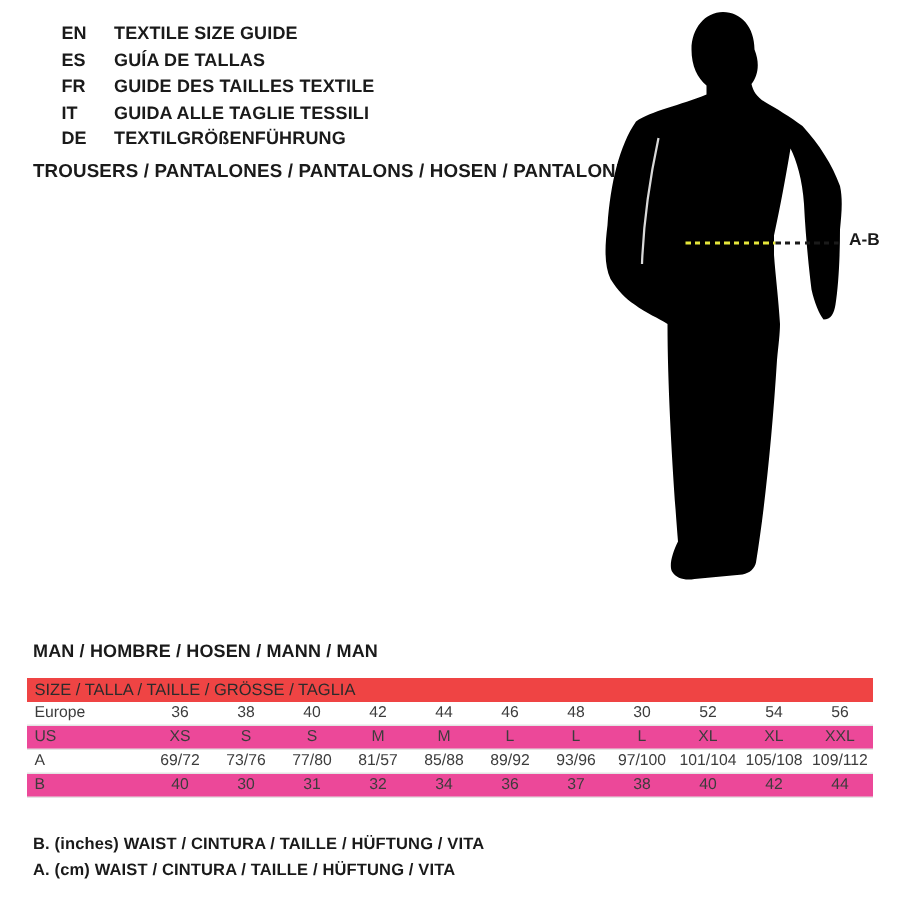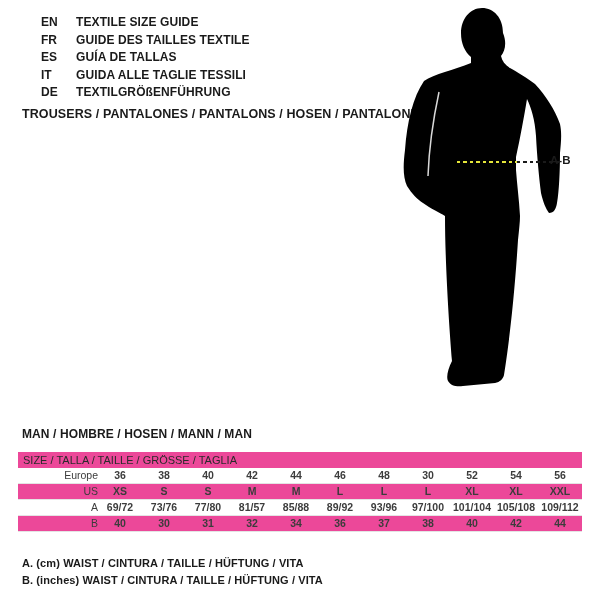--- a/index.html
+++ b/index.html
@@ -30,67 +30,67 @@
   .dash { position: absolute; top: 161px; height: 2px; }
   .dash-yellow {
     left: 57px; width: 60px;
     background: repeating-linear-gradient(90deg, var(--dash-yellow) 0 3.5px, transparent 3.5px 6.5px);
   }
   .dash-black {
     left: 117px; width: 42px;
     background: repeating-linear-gradient(90deg, #1a1a1a 0 3.5px, transparent 3.5px 6.5px);
   }
   .measure-label {
-    position: absolute; left: 150px; top: 154px;
+    position: absolute; left: 166px; top: 154px;
     font-size: 11.5px; font-weight: 600; color: #1a1a1a;
   }
 
   .section-title {
     position: absolute; left: 22px; top: 427px;
     font-size: 12px; font-weight: 700; letter-spacing: 0.1px;
   }
 
   
   .size-table { position: absolute; left: 18px; top: 452px; width: 564px; }
   .table-header {
     height: 16px; line-height: 16px; padding-left: 5px;
-    background: #ec4899; font-size: 11px; color: #2b2b2b;
+    background: #ef4444; font-size: 11px; color: #2b2b2b;
     box-sizing: border-box;
   }
   .table-row {
     display: grid; grid-template-columns: 80px repeat(11, 1fr);
     height: 16px; line-height: 15px; box-sizing: border-box;
     border-bottom: 1px solid #e4e4e4;
     font-size: 10.5px; color: #3c3c3c;
   }
   .table-row.alt { background: #ec4899; }
-  .row-label { padding-left: 5px; text-align: right; }
-  .cell { text-align: center; white-space: nowrap; font-weight: bold; }
+  .row-label { padding-left: 5px; text-align: left; }
+  .cell { text-align: center; white-space: nowrap; }
 
   
   .footnotes { position: absolute; left: 22px; top: 555px; }
   .footnote { font-size: 11px; font-weight: 700; line-height: 17.2px; letter-spacing: 0.1px; }
 </style>
 </head>
 <body>
 
 <div class="page">
 
   <div class="lang-block">
     <div class="lang-row">
       <span class="lang-code">EN</span>
       <span class="lang-label">TEXTILE SIZE GUIDE</span>
     </div>
     <div class="lang-row">
+      <span class="lang-code">ES</span>
+      <span class="lang-label">GUÍA DE TALLAS</span>
+    </div>
+    <div class="lang-row">
       <span class="lang-code">FR</span>
       <span class="lang-label">GUIDE DES TAILLES TEXTILE</span>
-    </div>
-    <div class="lang-row">
-      <span class="lang-code">ES</span>
-      <span class="lang-label">GUÍA DE TALLAS</span>
     </div>
     <div class="lang-row">
       <span class="lang-code">IT</span>
       <span class="lang-label">GUIDA ALLE TAGLIE TESSILI</span>
     </div>
     <div class="lang-row">
       <span class="lang-code">DE</span>
       <span class="lang-label">TEXTILGRÖßENFÜHRUNG</span>
     </div>
   </div>
@@ -196,17 +196,17 @@
       <span class="cell">36</span>
       <span class="cell">37</span>
       <span class="cell">38</span>
       <span class="cell">40</span>
       <span class="cell">42</span>
       <span class="cell">44</span>
     </div>
   </div>
 
   <div class="footnotes">
+    <div class="footnote">B. (inches) WAIST / CINTURA / TAILLE / HÜFTUNG / VITA</div>
     <div class="footnote">A. (cm) WAIST / CINTURA / TAILLE / HÜFTUNG / VITA</div>
-    <div class="footnote">B. (inches) WAIST / CINTURA / TAILLE / HÜFTUNG / VITA</div>
   </div>
 
 </div>
 
 </body></html>

